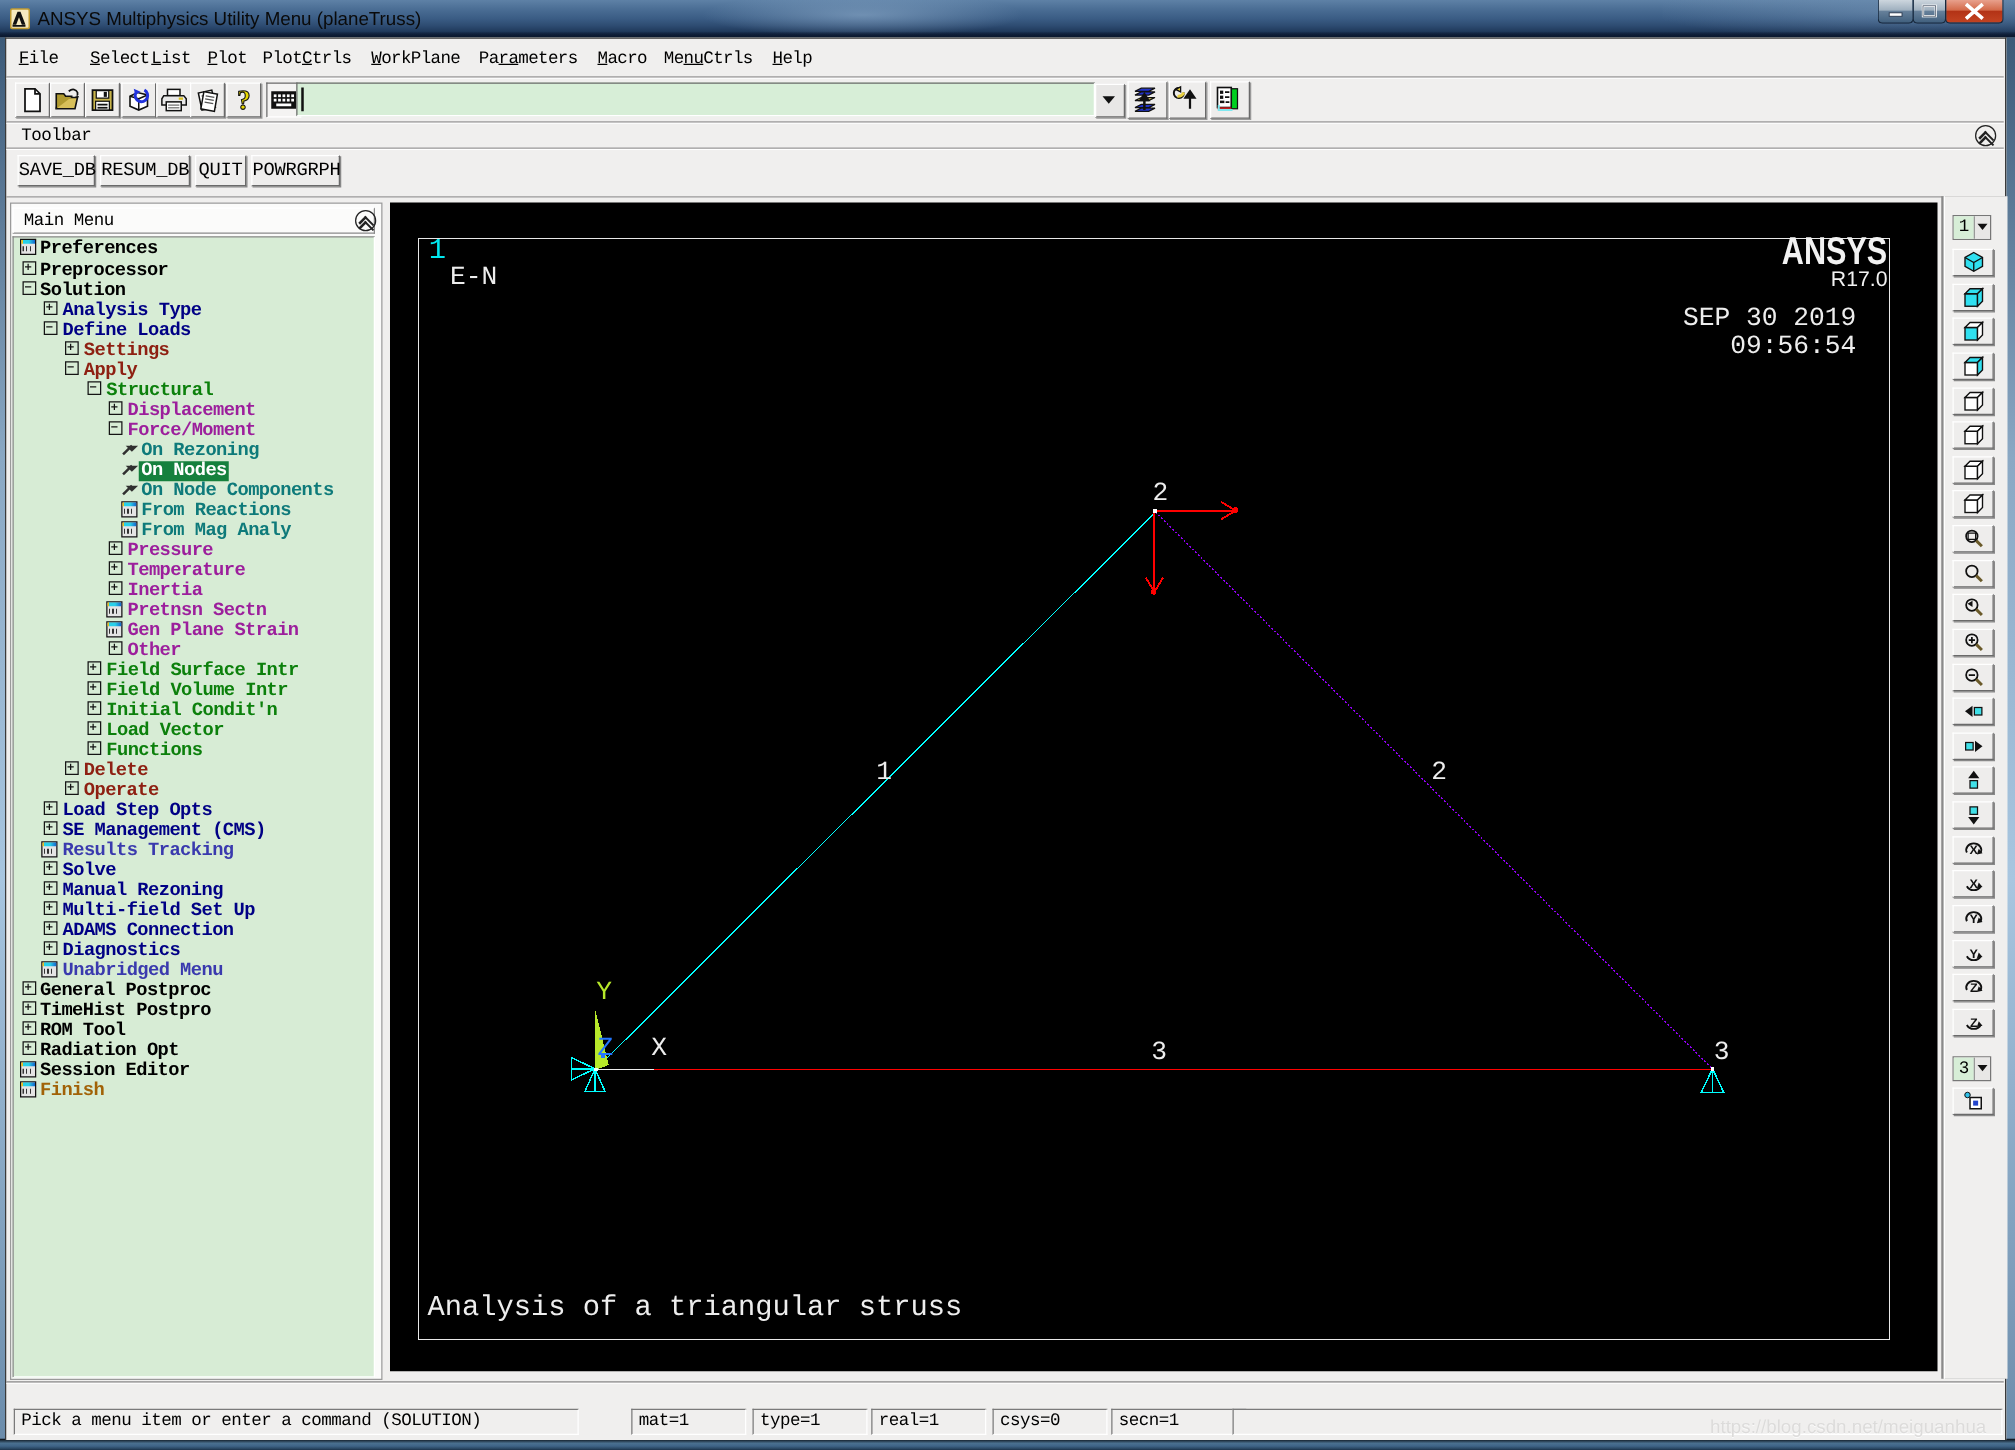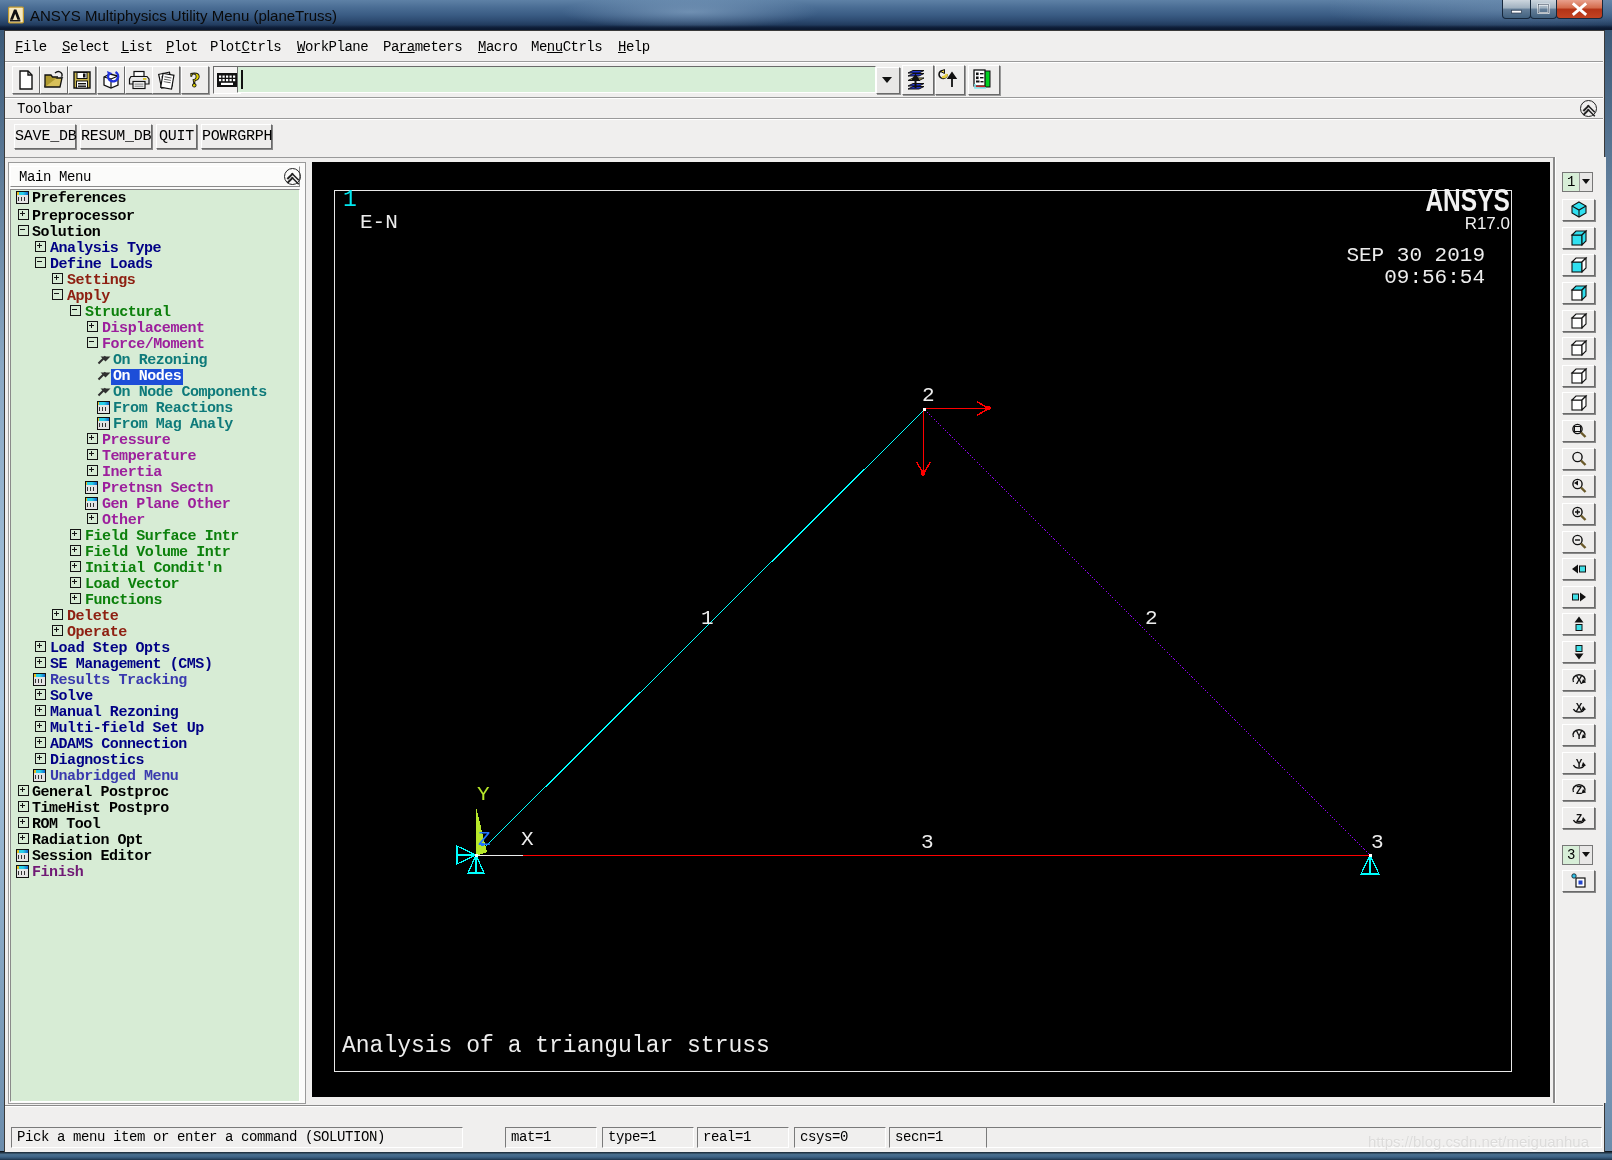--- a/index.html
+++ b/index.html
@@ -46,21 +46,21 @@
 .t span{position:absolute;top:0}
 .bx{position:absolute;width:9px;height:9px;border:1px solid #141414;top:3px;background:#d7ecd5}
 .bx i{position:absolute;left:1px;top:3px;width:5px;height:1px;background:#141414}
 .bx.p b{position:absolute;left:3px;top:1px;width:1px;height:5px;background:#141414}
 .dg{position:absolute;width:11px;height:11px;border:1px solid #101010;top:2px;background:#e4e4e4}
 .dg i{position:absolute;left:0;top:0;width:11px;height:3px;background:linear-gradient(90deg,#e8c020 0 1.5px,#28d0e8 1.5px 55%,#1565cc)}
 .dg b{position:absolute;left:1px;top:5px;width:9px;height:4px;background:repeating-linear-gradient(90deg,#333 0 1px,transparent 1px 3px)}
 .ar{position:absolute;width:12px;height:12px;top:2px}
 .ar i{position:absolute;left:0px;top:6px;width:10px;height:2px;background:#303030;transform:rotate(-45deg)}
 .ar b{position:absolute;right:0;top:0;width:0;height:0;border-left:7px solid transparent;border-bottom:7px solid #303030;transform:rotate(45deg)}
-.sel{background:#1d4ed8;color:#fff;padding:0 2px;margin-left:-2px}
+.sel{background:#15803d;color:#fff;padding:0 2px;margin-left:-2px}
 
 #gfx{position:absolute;left:312px;top:162px;width:1238px;height:935px;background:#000}
 #gfx .gt{position:absolute;color:#ededed;font-size:21px;line-height:21px;white-space:pre}
 #gsvg{position:absolute;left:0;top:0}
 
 #rpanel{position:absolute;left:1555px;top:157px;width:50px;height:946px;background:#f0efee;border-left:1px solid #fff;box-shadow:-2px 0 0 #8a8a8a}
 .rbtn{position:absolute;left:6px;width:33px;height:22px;background:#eeedec;border:1px solid;border-color:#fff #6a6a6a #6a6a6a #fff;box-shadow:1px 1px 0 #888;box-sizing:border-box}
 .rbtn svg{position:absolute;left:7px;top:1px}
 .rcombo{position:absolute;left:6px;width:31px;height:20px;background:#fff;border:1px solid #777;box-sizing:border-box}
 .rcombo .g{position:absolute;left:0;top:0;width:17px;height:18px;background:#d7eed7;font-size:14px;line-height:18px;padding-left:4px;box-sizing:border-box}
@@ -98,21 +98,21 @@
       <svg class="glyph" viewBox="0 0 47 19">
         <path d="M16.5 3.5 L30.5 15.5 M30.5 3.5 L16.5 15.5" stroke="#fff" stroke-width="3"></path>
       </svg>
     </div>
   <div id="frameL"></div>
     <div id="frameR"></div>
     <div id="frameB"></div>
   <div id="client"></div>
   <div id="menubar">
     <span class="mi" style="left:10px"><u>F</u>ile</span>
-    <span class="mi" style="left:57px"><u>S</u>elect</span>
+    <span class="mi" style="left:67px"><u>S</u>elect</span>
     <span class="mi" style="left:116px"><u>L</u>ist</span>
     <span class="mi" style="left:161px"><u>P</u>lot</span>
     <span class="mi" style="left:205px">Plot<u>C</u>trls</span>
     <span class="mi" style="left:292px"><u>W</u>orkPlane</span>
     <span class="mi" style="left:378px">Pa<u>ra</u>meters</span>
     <span class="mi" style="left:473px"><u>M</u>acro</span>
     <span class="mi" style="left:526px">Me<u>nu</u>Ctrls</span>
     <span class="mi" style="left:613px"><u>H</u>elp</span>
   </div>
   <div id="toolrow">
@@ -265,21 +265,21 @@
       <div class="t" style="top:147px;color:#9c1f9c"><span class="bx" style="left:76px"><i></i></span><span style="left:91px">Force/Moment</span></div>
       <div class="t" style="top:163px;color:#0e7a7a"><span class="ar" style="left:86px"><i></i><b></b></span><span style="left:102px">On Rezoning</span></div>
       <div class="t" style="top:179px;color:#0e7a7a"><span class="ar" style="left:86px"><i></i><b></b></span><span style="left:102px" class="sel">On Nodes</span></div>
       <div class="t" style="top:195px;color:#0e7a7a"><span class="ar" style="left:86px"><i></i><b></b></span><span style="left:102px">On Node Components</span></div>
       <div class="t" style="top:211px;color:#0e7a7a"><span class="dg" style="left:86px"><i></i><b></b></span><span style="left:102px">From Reactions</span></div>
       <div class="t" style="top:227px;color:#0e7a7a"><span class="dg" style="left:86px"><i></i><b></b></span><span style="left:102px">From Mag Analy</span></div>
       <div class="t" style="top:243px;color:#9c1f9c"><span class="bx p" style="left:76px"><i></i><b></b></span><span style="left:91px">Pressure</span></div>
       <div class="t" style="top:259px;color:#9c1f9c"><span class="bx p" style="left:76px"><i></i><b></b></span><span style="left:91px">Temperature</span></div>
       <div class="t" style="top:275px;color:#9c1f9c"><span class="bx p" style="left:76px"><i></i><b></b></span><span style="left:91px">Inertia</span></div>
       <div class="t" style="top:291px;color:#9c1f9c"><span class="dg" style="left:74px"><i></i><b></b></span><span style="left:91px">Pretnsn Sectn</span></div>
-      <div class="t" style="top:307px;color:#9c1f9c"><span class="dg" style="left:74px"><i></i><b></b></span><span style="left:91px">Gen Plane Other</span></div>
+      <div class="t" style="top:307px;color:#9c1f9c"><span class="dg" style="left:74px"><i></i><b></b></span><span style="left:91px">Gen Plane Strain</span></div>
       <div class="t" style="top:323px;color:#9c1f9c"><span class="bx p" style="left:76px"><i></i><b></b></span><span style="left:91px">Other</span></div>
       <div class="t" style="top:339px;color:#0c800c"><span class="bx p" style="left:59px"><i></i><b></b></span><span style="left:74px">Field Surface Intr</span></div>
       <div class="t" style="top:355px;color:#0c800c"><span class="bx p" style="left:59px"><i></i><b></b></span><span style="left:74px">Field Volume Intr</span></div>
       <div class="t" style="top:371px;color:#0c800c"><span class="bx p" style="left:59px"><i></i><b></b></span><span style="left:74px">Initial Condit'n</span></div>
       <div class="t" style="top:387px;color:#0c800c"><span class="bx p" style="left:59px"><i></i><b></b></span><span style="left:74px">Load Vector</span></div>
       <div class="t" style="top:403px;color:#0c800c"><span class="bx p" style="left:59px"><i></i><b></b></span><span style="left:74px">Functions</span></div>
       <div class="t" style="top:419px;color:#8e2012"><span class="bx p" style="left:41px"><i></i><b></b></span><span style="left:56px">Delete</span></div>
       <div class="t" style="top:435px;color:#8e2012"><span class="bx p" style="left:41px"><i></i><b></b></span><span style="left:56px">Operate</span></div>
       <div class="t" style="top:451px;color:#000085"><span class="bx p" style="left:24px"><i></i><b></b></span><span style="left:39px">Load Step Opts</span></div>
       <div class="t" style="top:467px;color:#000085"><span class="bx p" style="left:24px"><i></i><b></b></span><span style="left:39px">SE Management (CMS)</span></div>
@@ -288,21 +288,21 @@
       <div class="t" style="top:515px;color:#000085"><span class="bx p" style="left:24px"><i></i><b></b></span><span style="left:39px">Manual Rezoning</span></div>
       <div class="t" style="top:531px;color:#000085"><span class="bx p" style="left:24px"><i></i><b></b></span><span style="left:39px">Multi-field Set Up</span></div>
       <div class="t" style="top:547px;color:#000085"><span class="bx p" style="left:24px"><i></i><b></b></span><span style="left:39px">ADAMS Connection</span></div>
       <div class="t" style="top:563px;color:#000085"><span class="bx p" style="left:24px"><i></i><b></b></span><span style="left:39px">Diagnostics</span></div>
       <div class="t" style="top:579px;color:#3a3aae"><span class="dg" style="left:22px"><i></i><b></b></span><span style="left:39px">Unabridged Menu</span></div>
       <div class="t" style="top:595px;color:#000000"><span class="bx p" style="left:7px"><i></i><b></b></span><span style="left:21px">General Postproc</span></div>
       <div class="t" style="top:611px;color:#000000"><span class="bx p" style="left:7px"><i></i><b></b></span><span style="left:21px">TimeHist Postpro</span></div>
       <div class="t" style="top:627px;color:#000000"><span class="bx p" style="left:7px"><i></i><b></b></span><span style="left:21px">ROM Tool</span></div>
       <div class="t" style="top:643px;color:#000000"><span class="bx p" style="left:7px"><i></i><b></b></span><span style="left:21px">Radiation Opt</span></div>
       <div class="t" style="top:659px;color:#000000"><span class="dg" style="left:5px"><i></i><b></b></span><span style="left:21px">Session Editor</span></div>
-      <div class="t" style="top:675px;color:#701a75"><span class="dg" style="left:5px"><i></i><b></b></span><span style="left:21px">Finish</span></div>
+      <div class="t" style="top:675px;color:#a16207"><span class="dg" style="left:5px"><i></i><b></b></span><span style="left:21px">Finish</span></div>
     </div>
   </div>
   <div id="gfx">
       <svg id="gsvg" width="1238" height="935" viewBox="0 0 1238 935" shape-rendering="crispEdges">
         <rect x="22.5" y="28.5" width="1177" height="881" fill="none" stroke="#e8e8e8" stroke-width="1"></rect>
         <line x1="164.5" y1="693.5" x2="612.5" y2="247.5" stroke="#00ffff" stroke-width="1"></line>
         <line x1="612.5" y1="247.5" x2="1058.5" y2="693.5" stroke="#8e00f0" stroke-width="1" stroke-dasharray="1.6,1.6"></line>
         <line x1="210" y1="693.5" x2="1058.5" y2="693.5" stroke="#ff0000" stroke-width="1"></line>
         <line x1="166" y1="693.5" x2="211" y2="693.5" stroke="#ececec" stroke-width="1"></line>
         <polygon points="164,645 164,694 175,690" fill="#b7e82a"></polygon>

